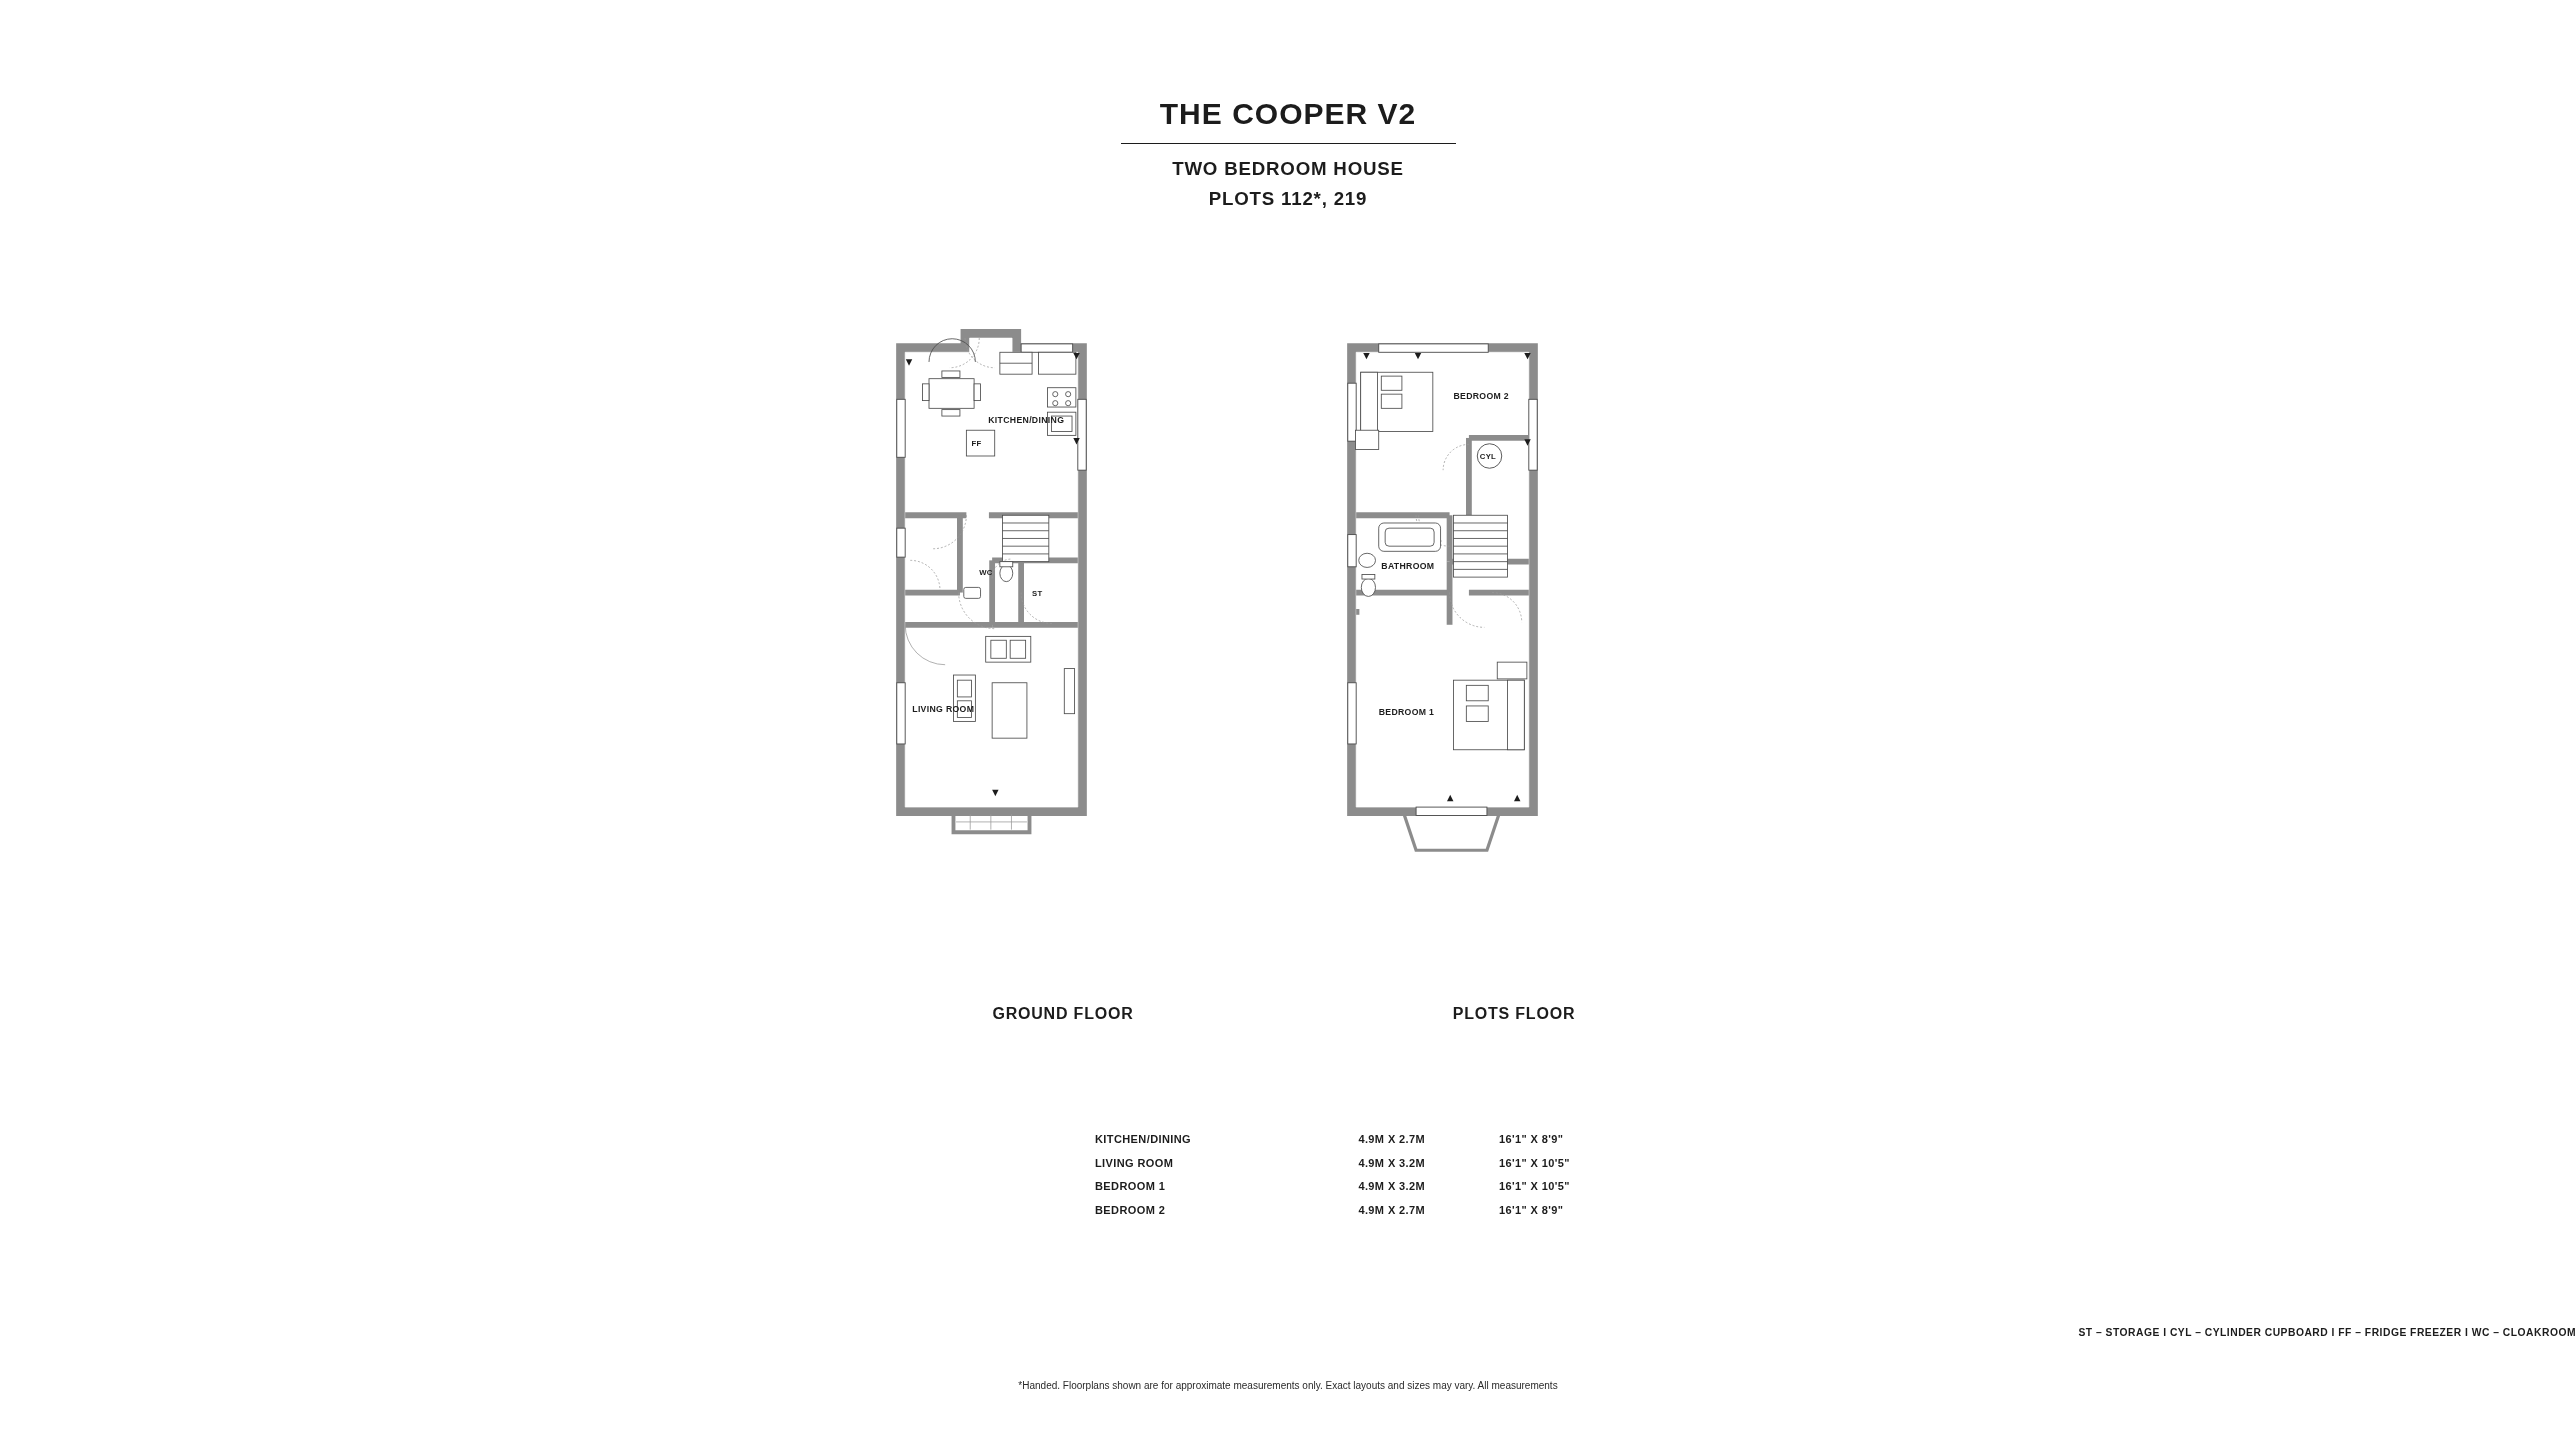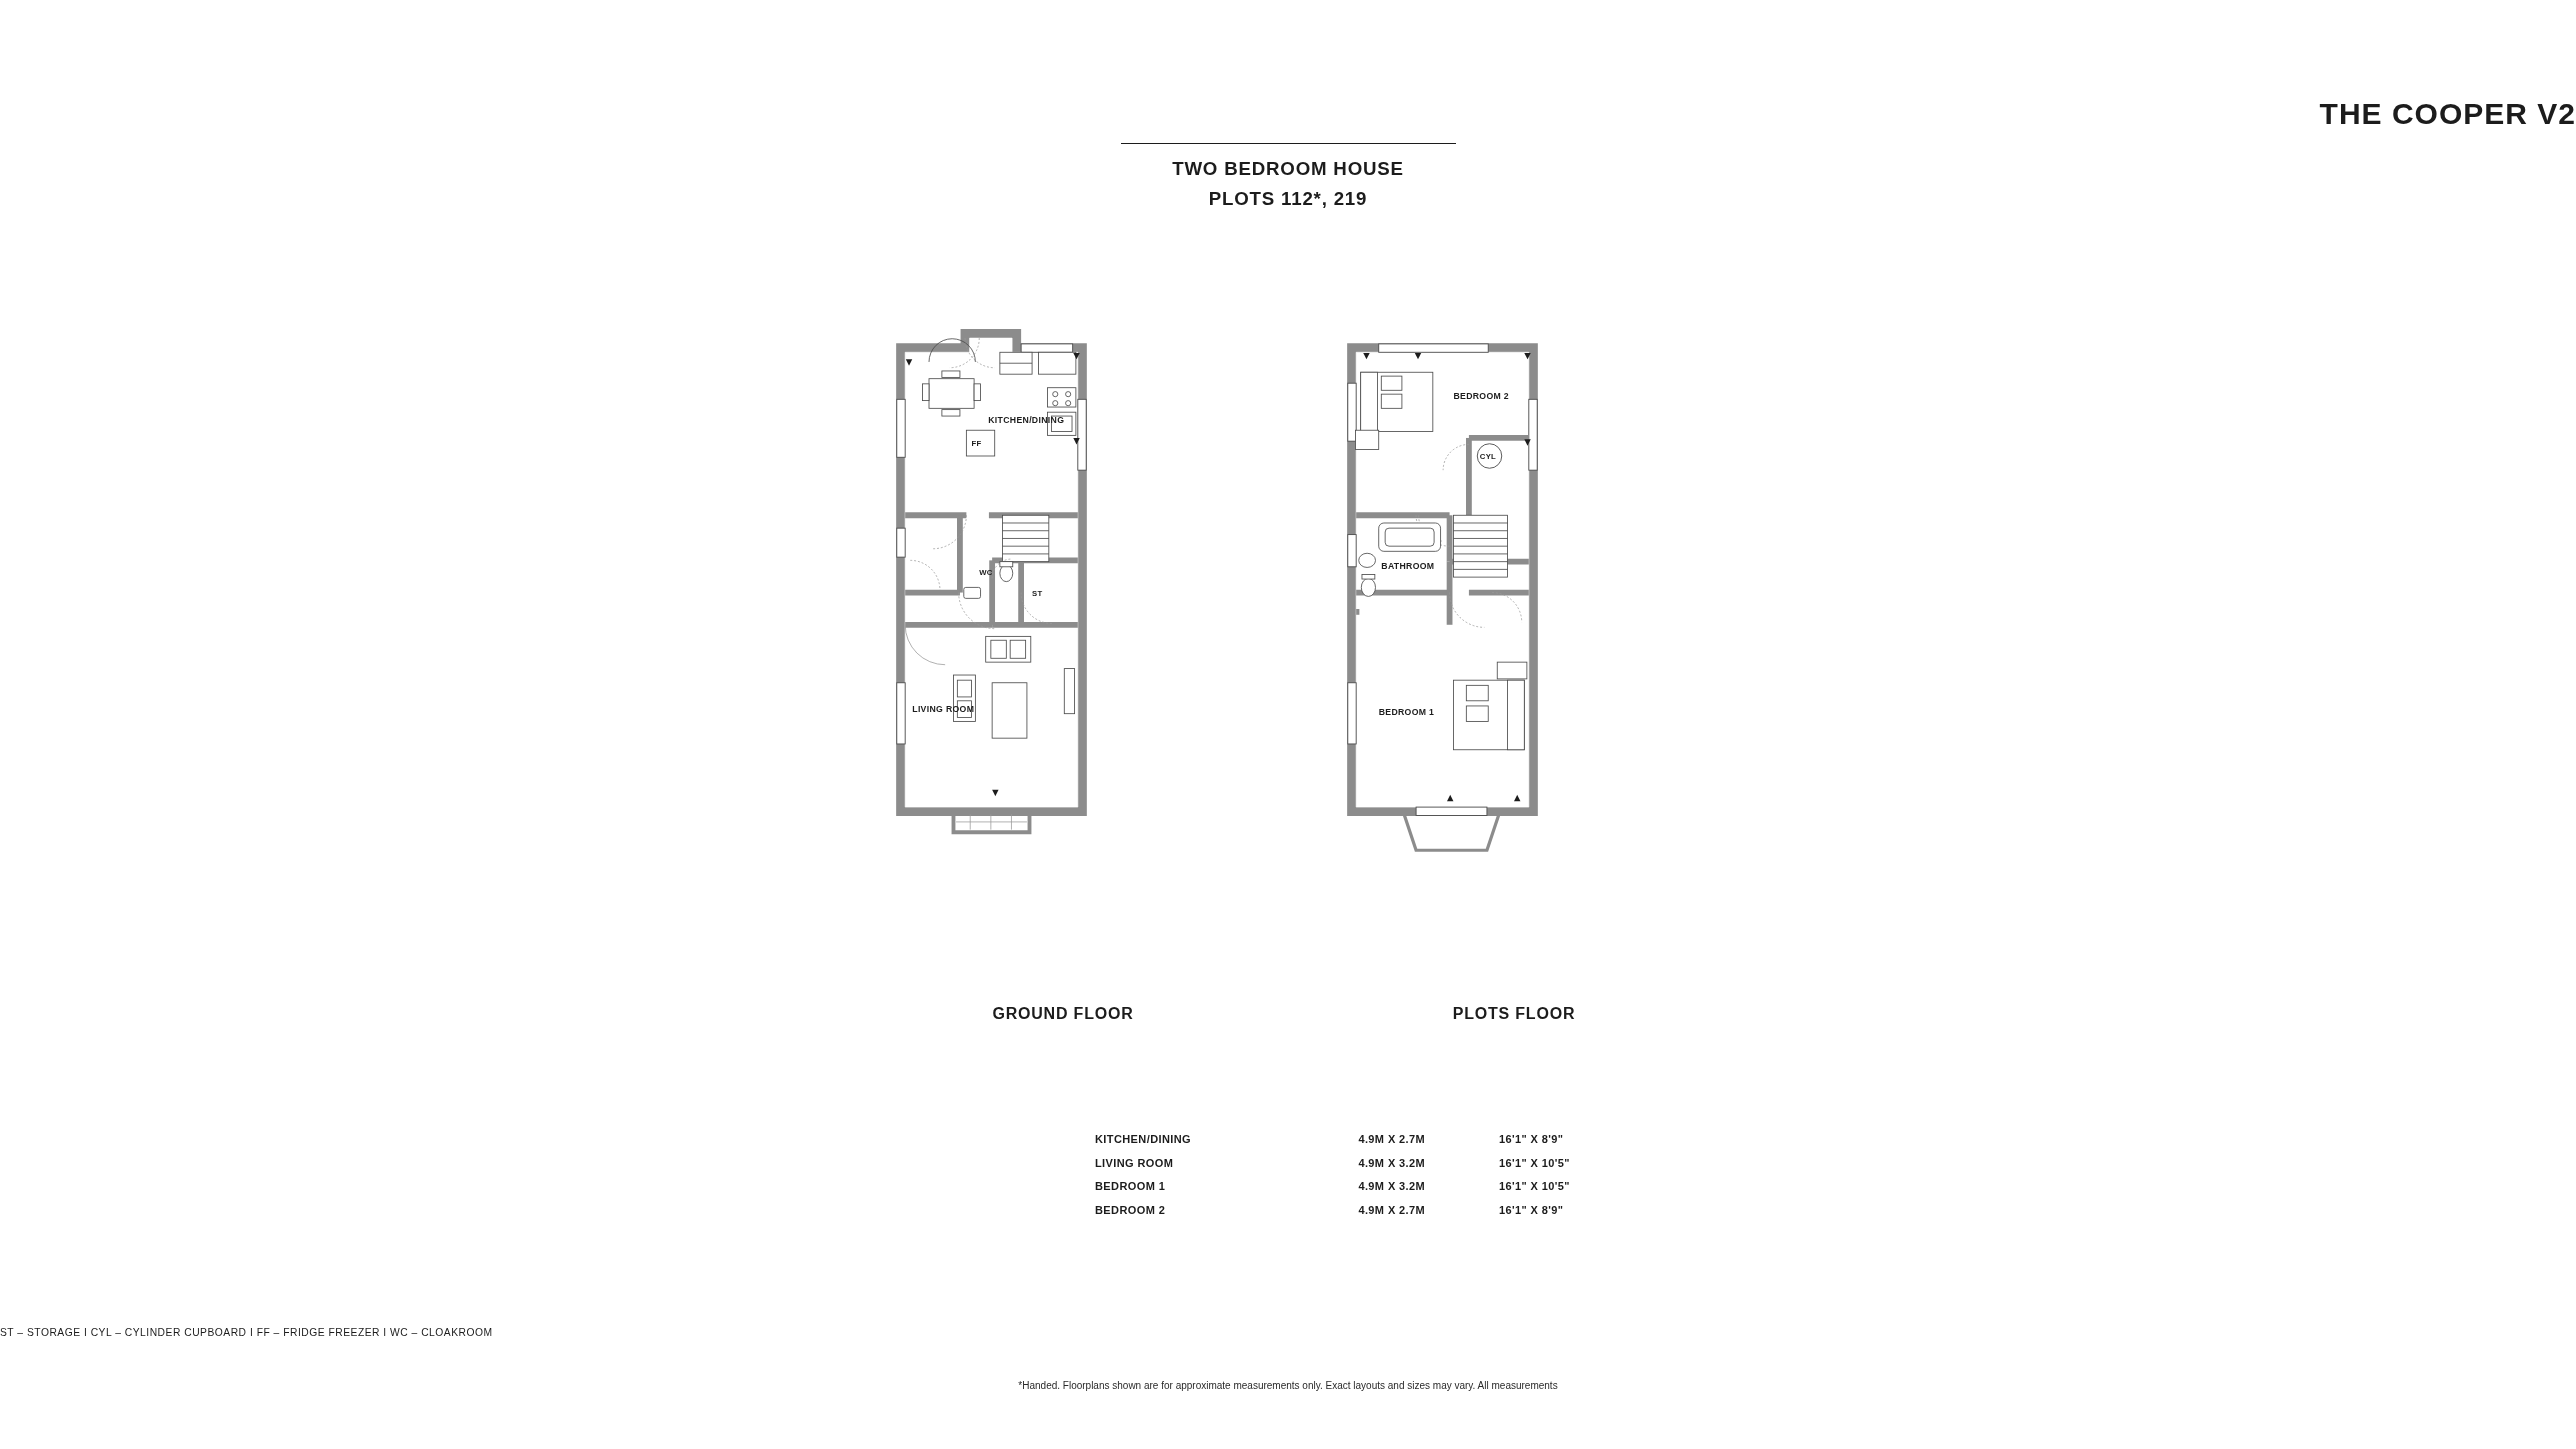--- a/index.html
+++ b/index.html
@@ -23,21 +23,20 @@
     top: 97px;
     width: 2576px;
     text-align: center;
   }
   #plan-title {
     font-size: 30px;
     font-weight: bold;
     letter-spacing: 1px;
     margin: 0;
     padding: 0 0 11.6px 0;
-    text-align: right;
   }
   #title-rule {
     width: 335px;
     height: 1.3px;
     background: #1c1c1c;
     margin: 0 auto 14px auto;
   }
   #plan-subtitle {
     font-size: 18.7px;
     font-weight: bold;
@@ -96,23 +95,23 @@
   .col-metric { width: 103px; }
   .col-imperial { width: 129px; }
 
   #total-row td { padding-top: 32px; }
 
   #abbreviations {
     position: absolute;
     left: 0;
     top: 1327px;
     width: 2576px;
-    text-align: left;
+    text-align: right;
     font-size: 10.3px;
-    font-weight: normal;
+    font-weight: bold;
     letter-spacing: 0.5px;
   }
 
   #disclaimer {
     position: absolute;
     left: 0;
     top: 1378px;
     width: 2576px;
     text-align: center;
     font-size: 10px;

